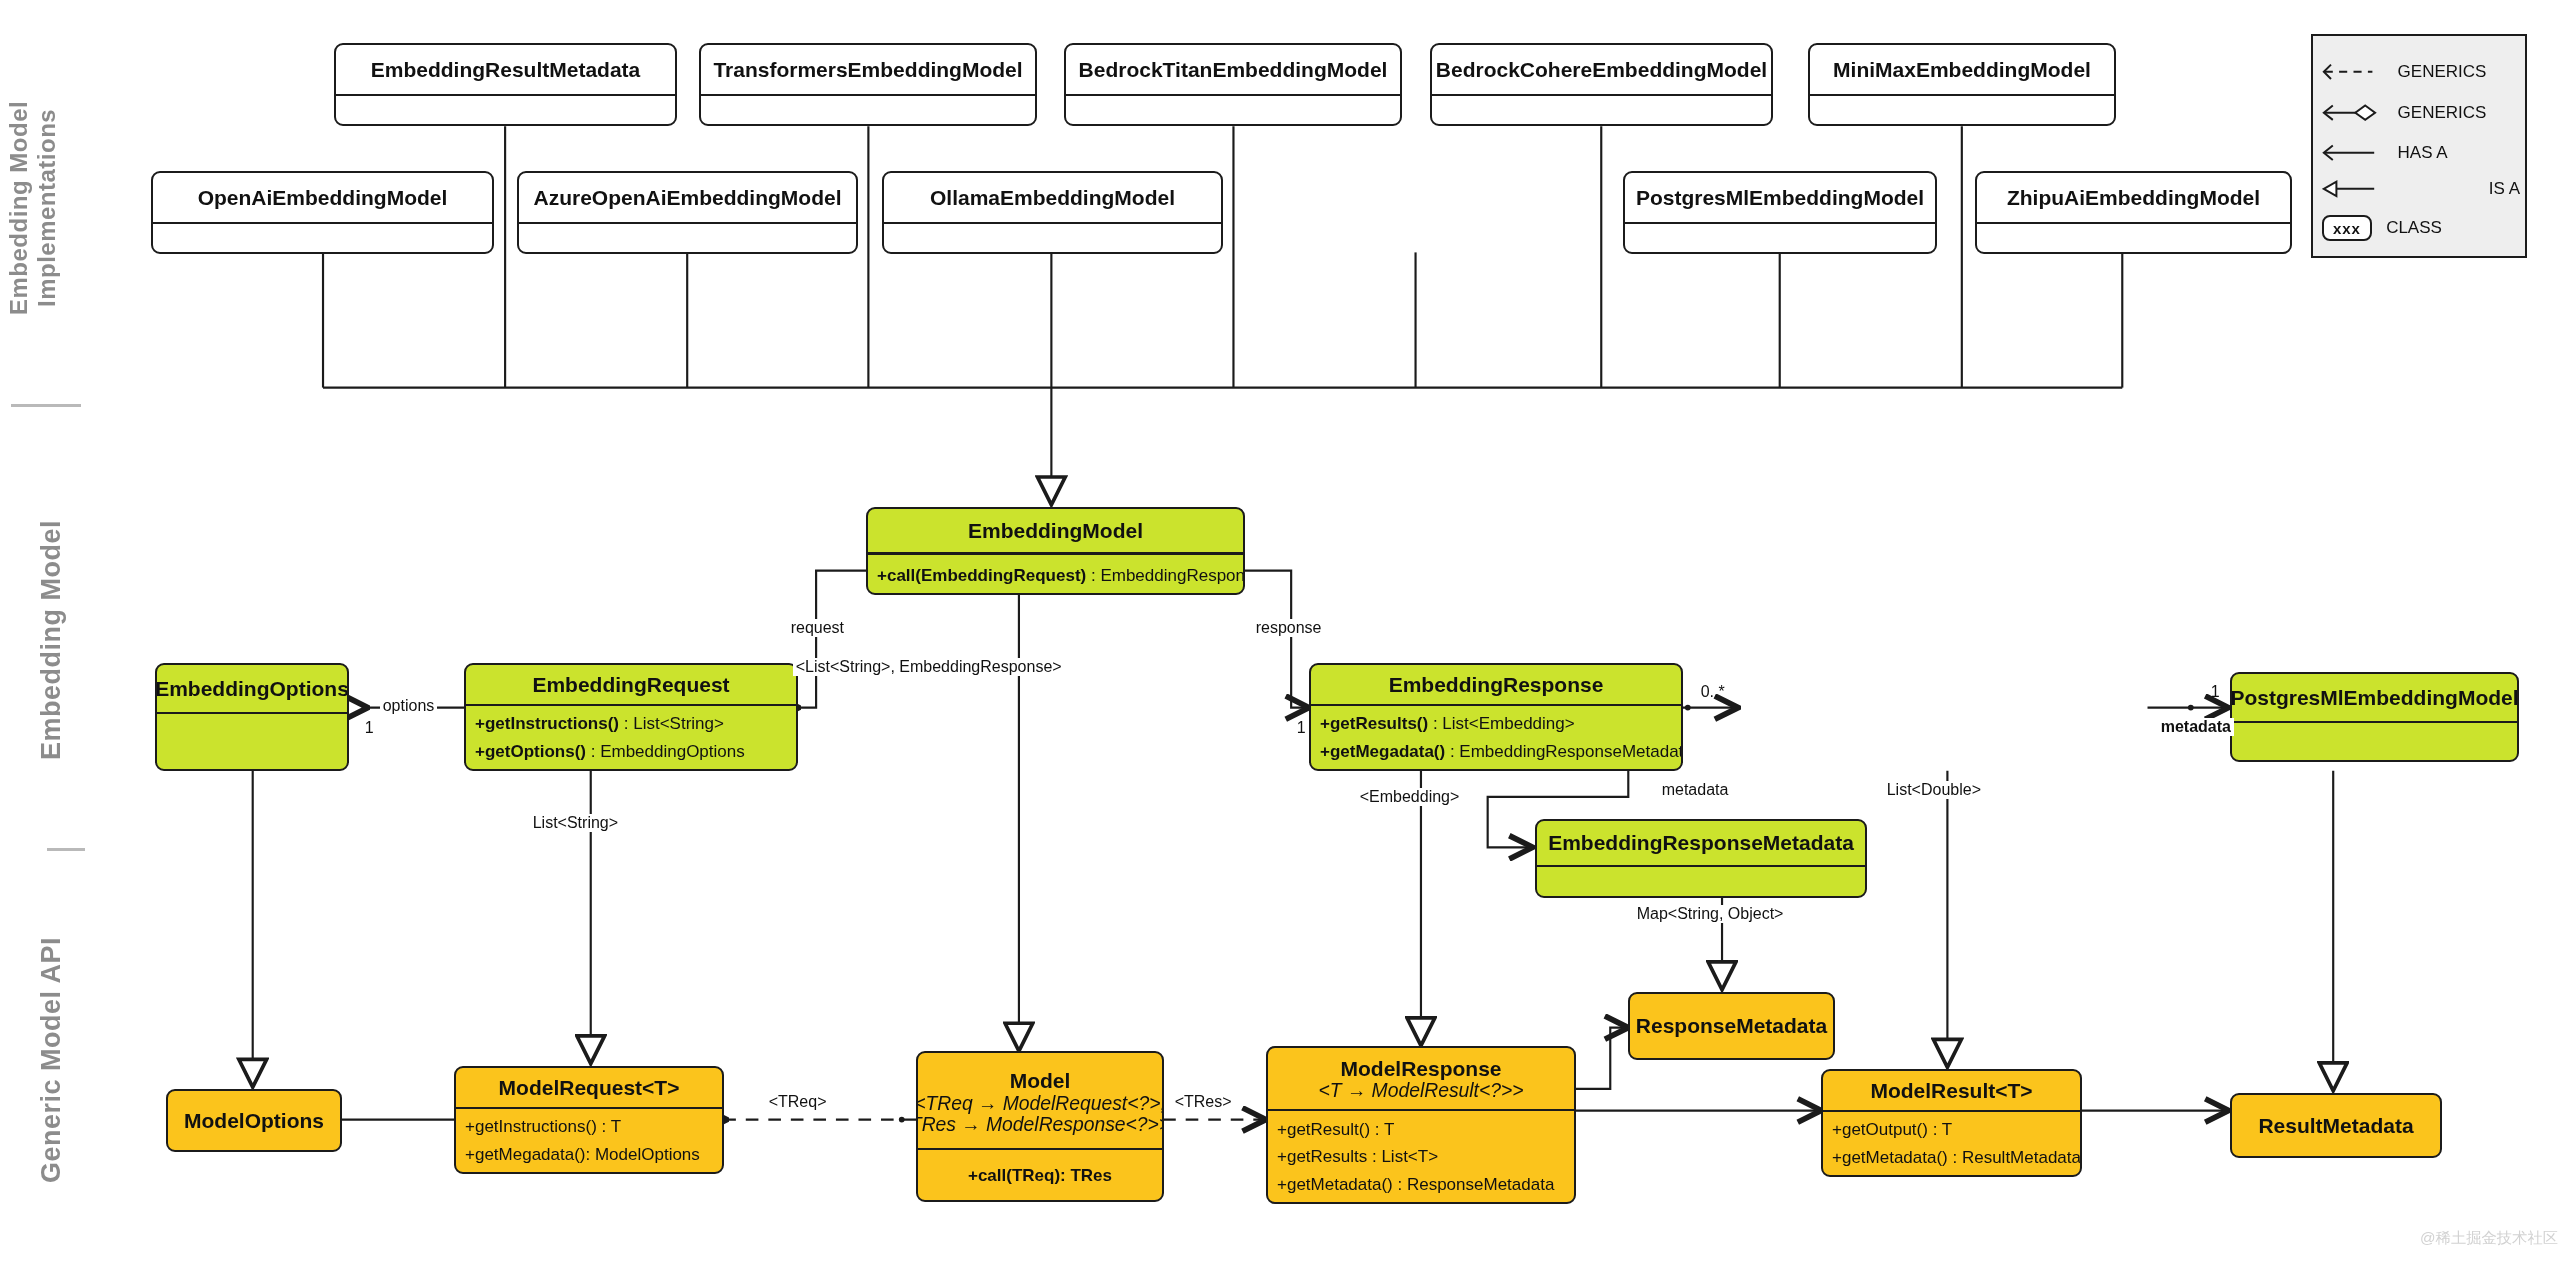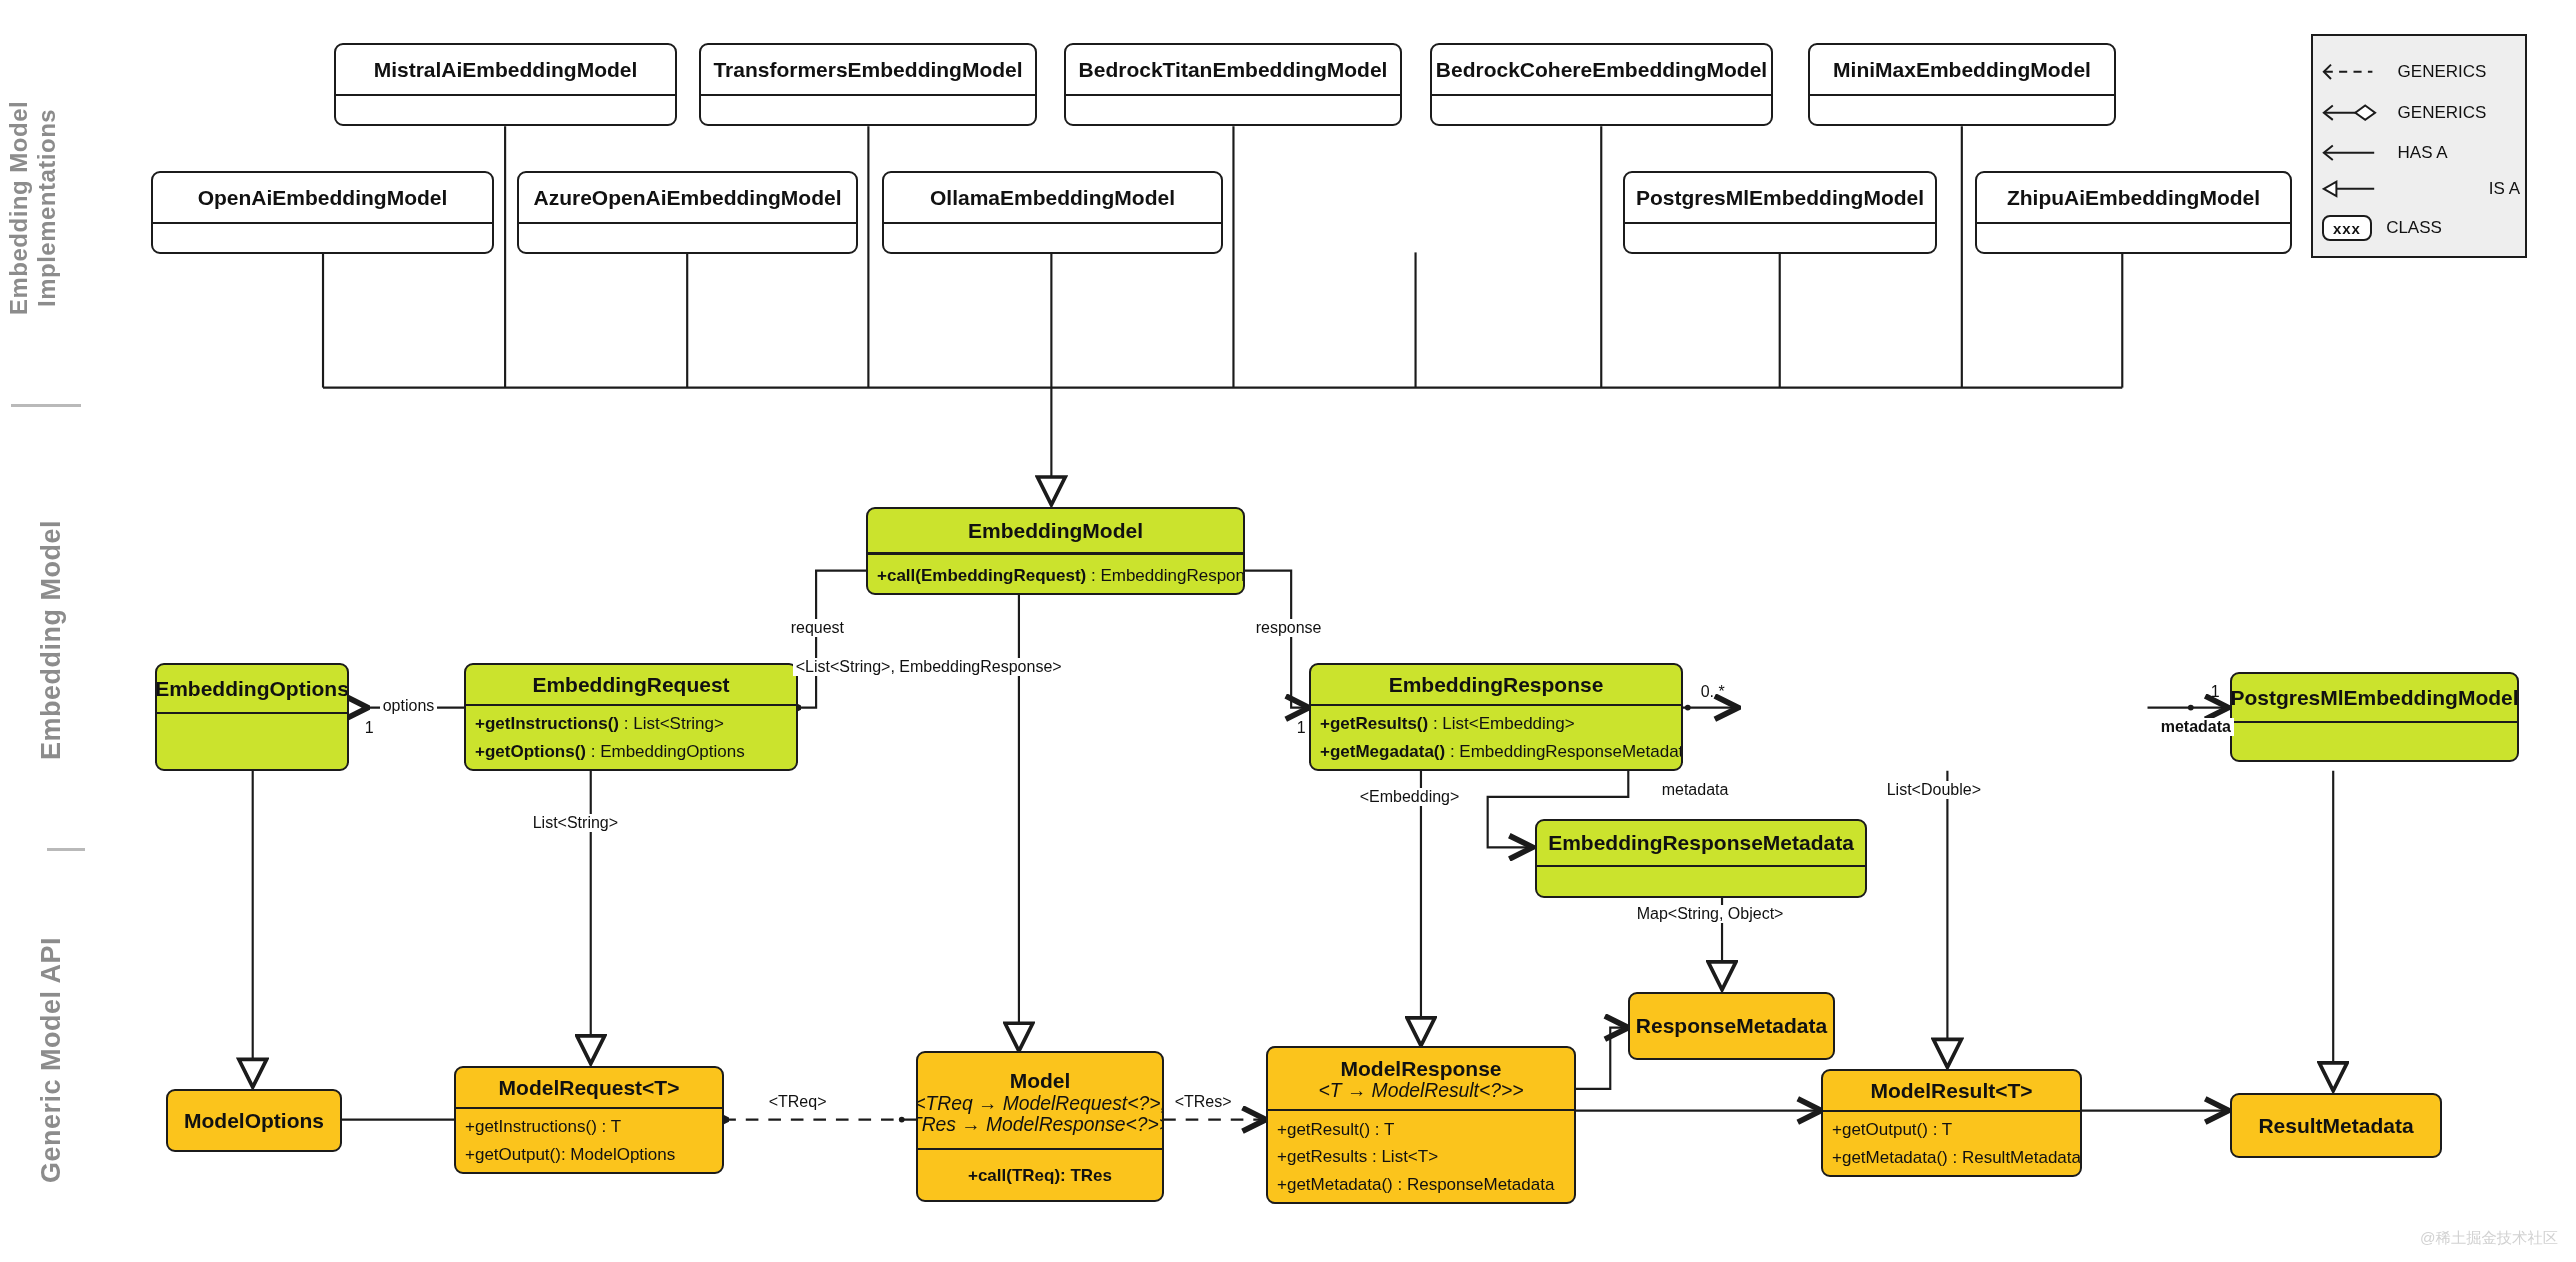--- a/index.html
+++ b/index.html
@@ -170,21 +170,21 @@
     
     <line x1="1746" y1="1232" x2="2020" y2="1232" marker-end="url(#mk-open)"></line>
     
     <path d="M 1746 1208 L 1786 1208 L 1786 1140 L 1806 1140" marker-end="url(#mk-open)"></path>
 
     
     <line x1="2308" y1="1232" x2="2472" y2="1232" marker-end="url(#mk-open)"></line>
   </svg>
 
   <div class="cls t-impl" style="left:334px;top:43px;width:343px;height:83px;">
-    <div class="hdr" style="height:45px;">MistralAiEmbeddingModel</div>
+    <div class="hdr" style="height:45px;">EmbeddingResultMetadata</div>
     <div class="divider"></div>
     <div class="body"></div>
   </div>
   <div class="cls t-impl" style="left:699px;top:43px;width:338px;height:83px;">
     <div class="hdr" style="height:45px;">TransformersEmbeddingModel</div>
     <div class="divider"></div>
     <div class="body"></div>
   </div>
   <div class="cls t-impl" style="left:1064px;top:43px;width:338px;height:83px;">
     <div class="hdr" style="height:45px;">BedrockTitanEmbeddingModel</div>
@@ -279,21 +279,21 @@
 
   <div class="cls amber t-big" style="left:166px;top:1089px;width:176px;height:63px;">
     <div class="hdr ctr" style="height:100%;">ModelOptions</div>
   </div>
 
   <div class="cls amber t-big" style="left:454px;top:1066px;width:270px;height:108px;">
     <div class="hdr" style="height:41px;">ModelRequest&lt;T&gt;</div>
     <div class="divider"></div>
     <div class="body">
       <div class="m t-m">+getInstructions() : T</div>
-      <div class="m t-m">+getOutput(): ModelOptions</div>
+      <div class="m t-m">+getMegadata(): ModelOptions</div>
     </div>
   </div>
 
   <div class="cls amber t-big" style="left:916px;top:1051px;width:248px;height:151px;">
     <div class="hdr" style="height:88px;padding-top:5.4px;">
       <span>Model</span>
       <span class="sub" style="white-space: pre;">&lt;TReq → ModelRequest&lt;?&gt;,
 TRes → ModelResponse&lt;?&gt;&gt;</span>
     </div>
     <div class="divider"></div>

